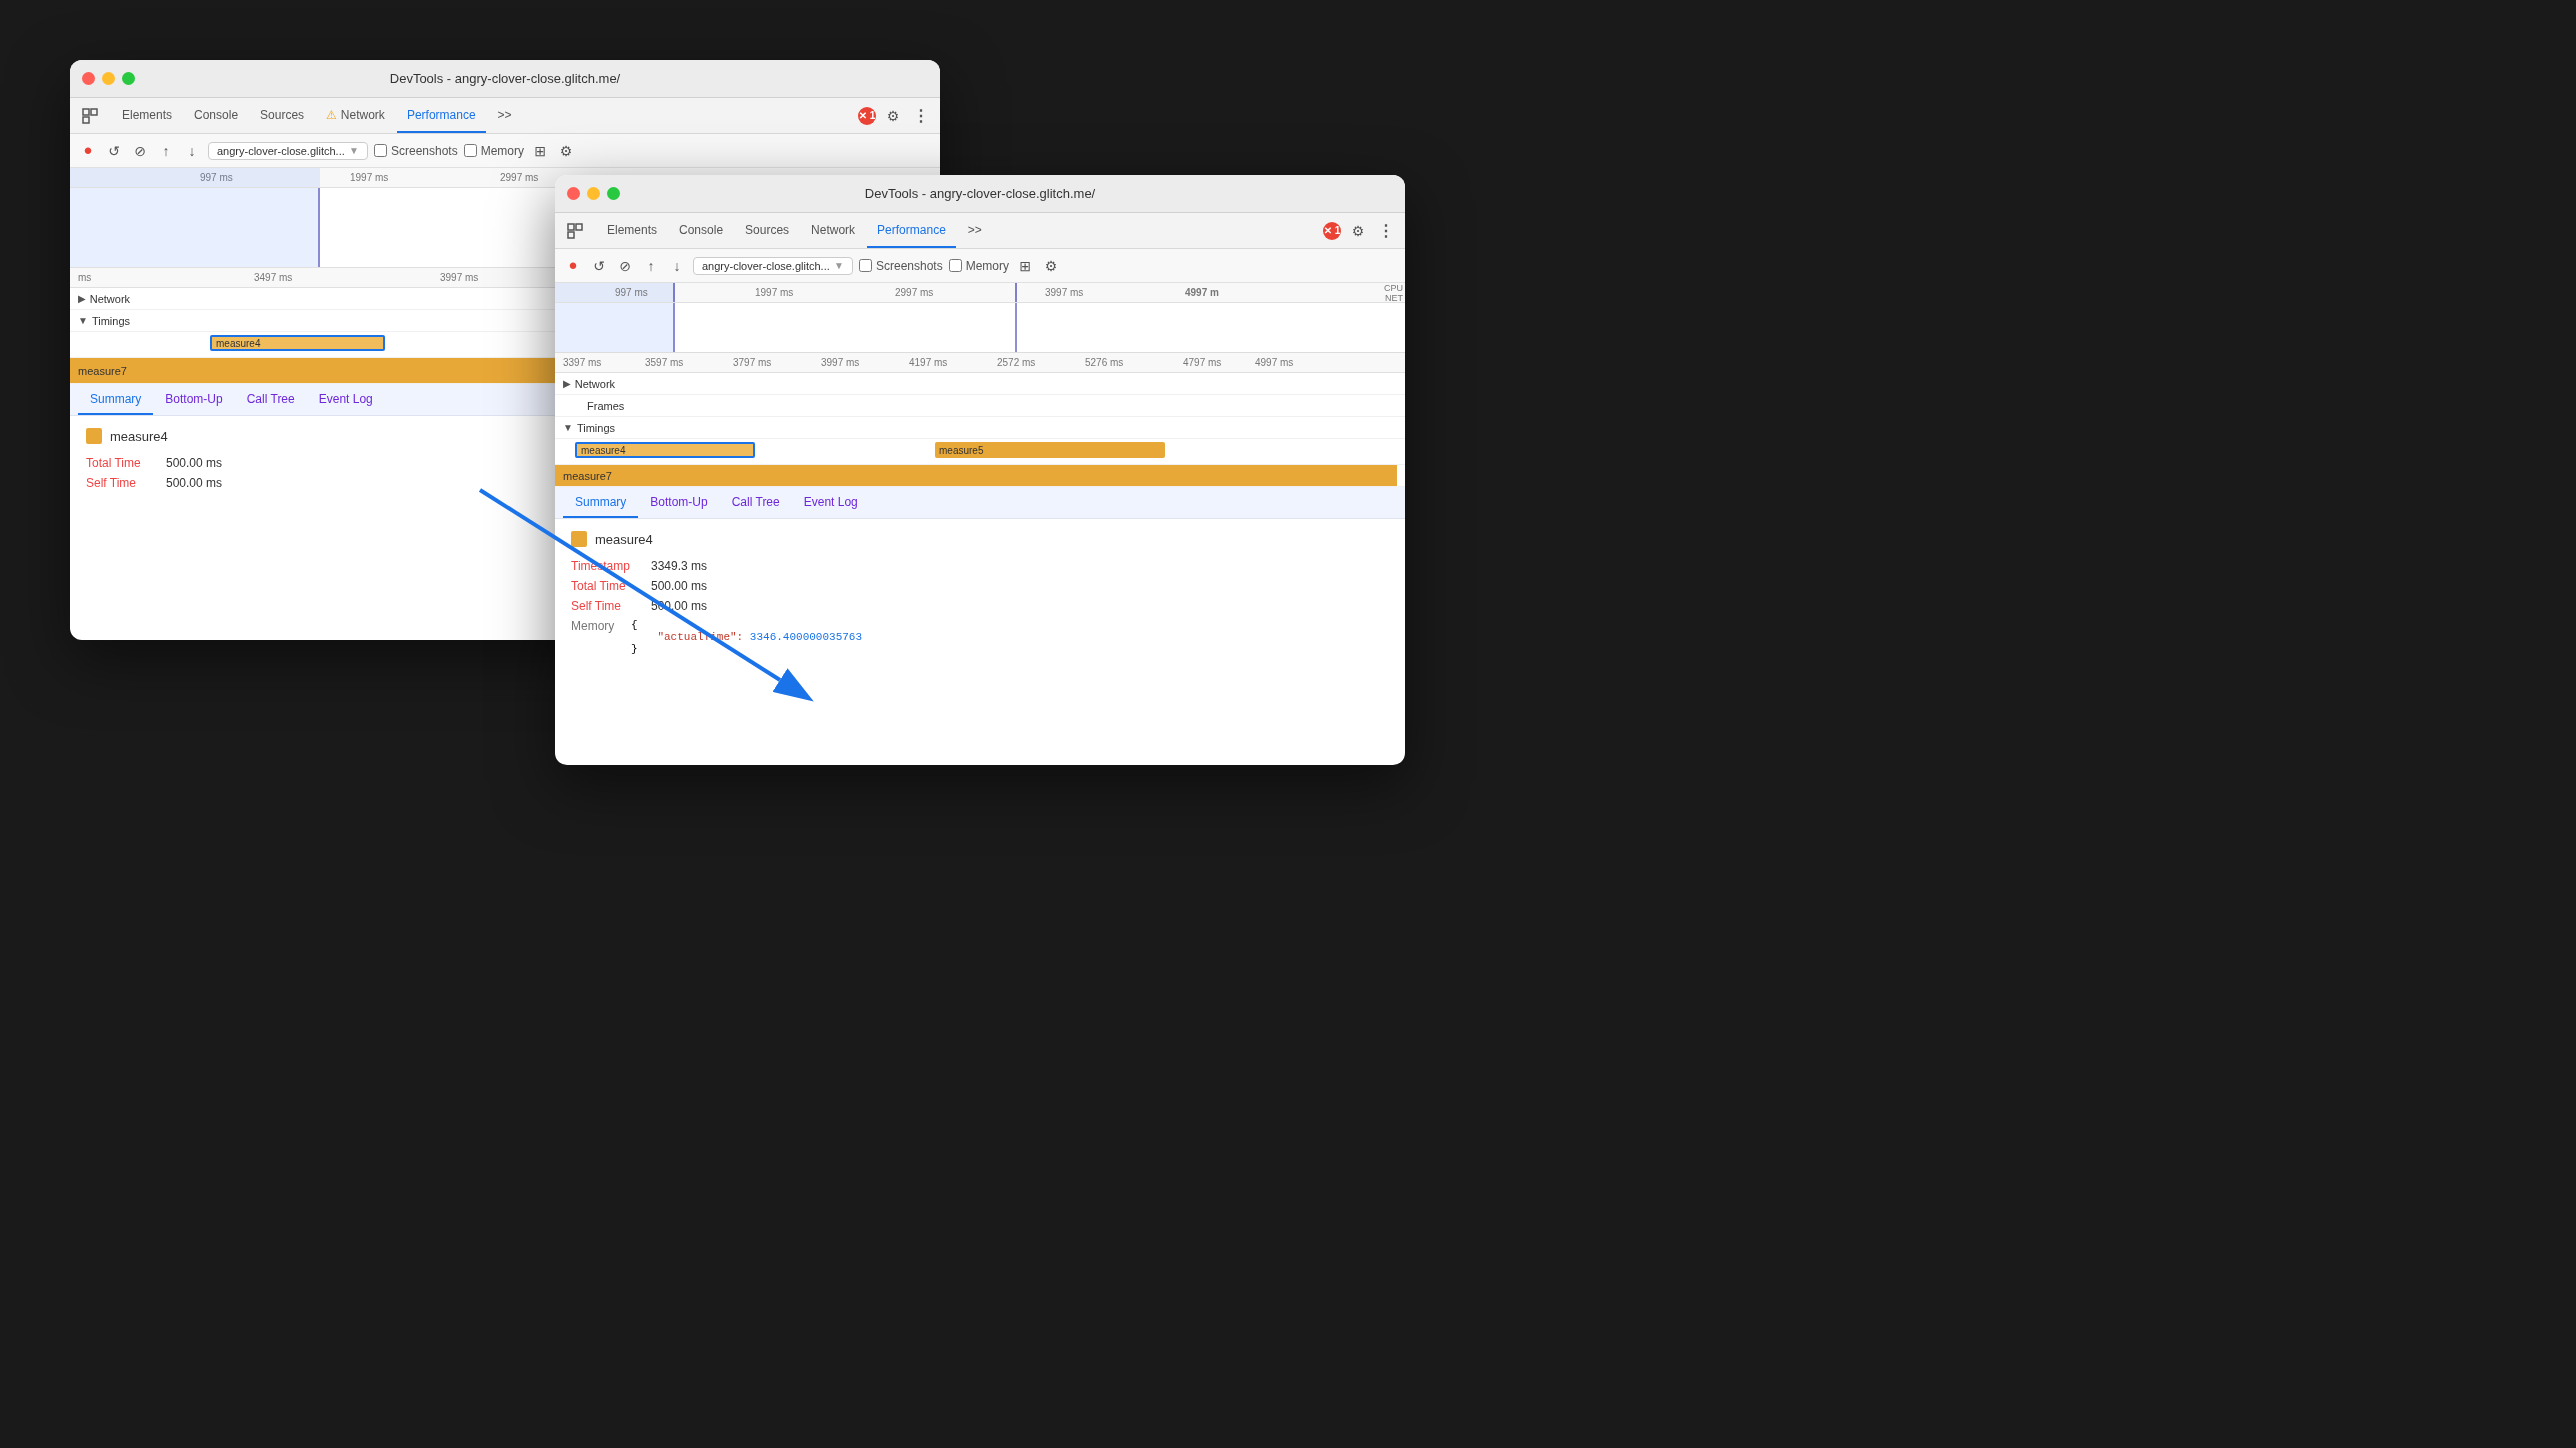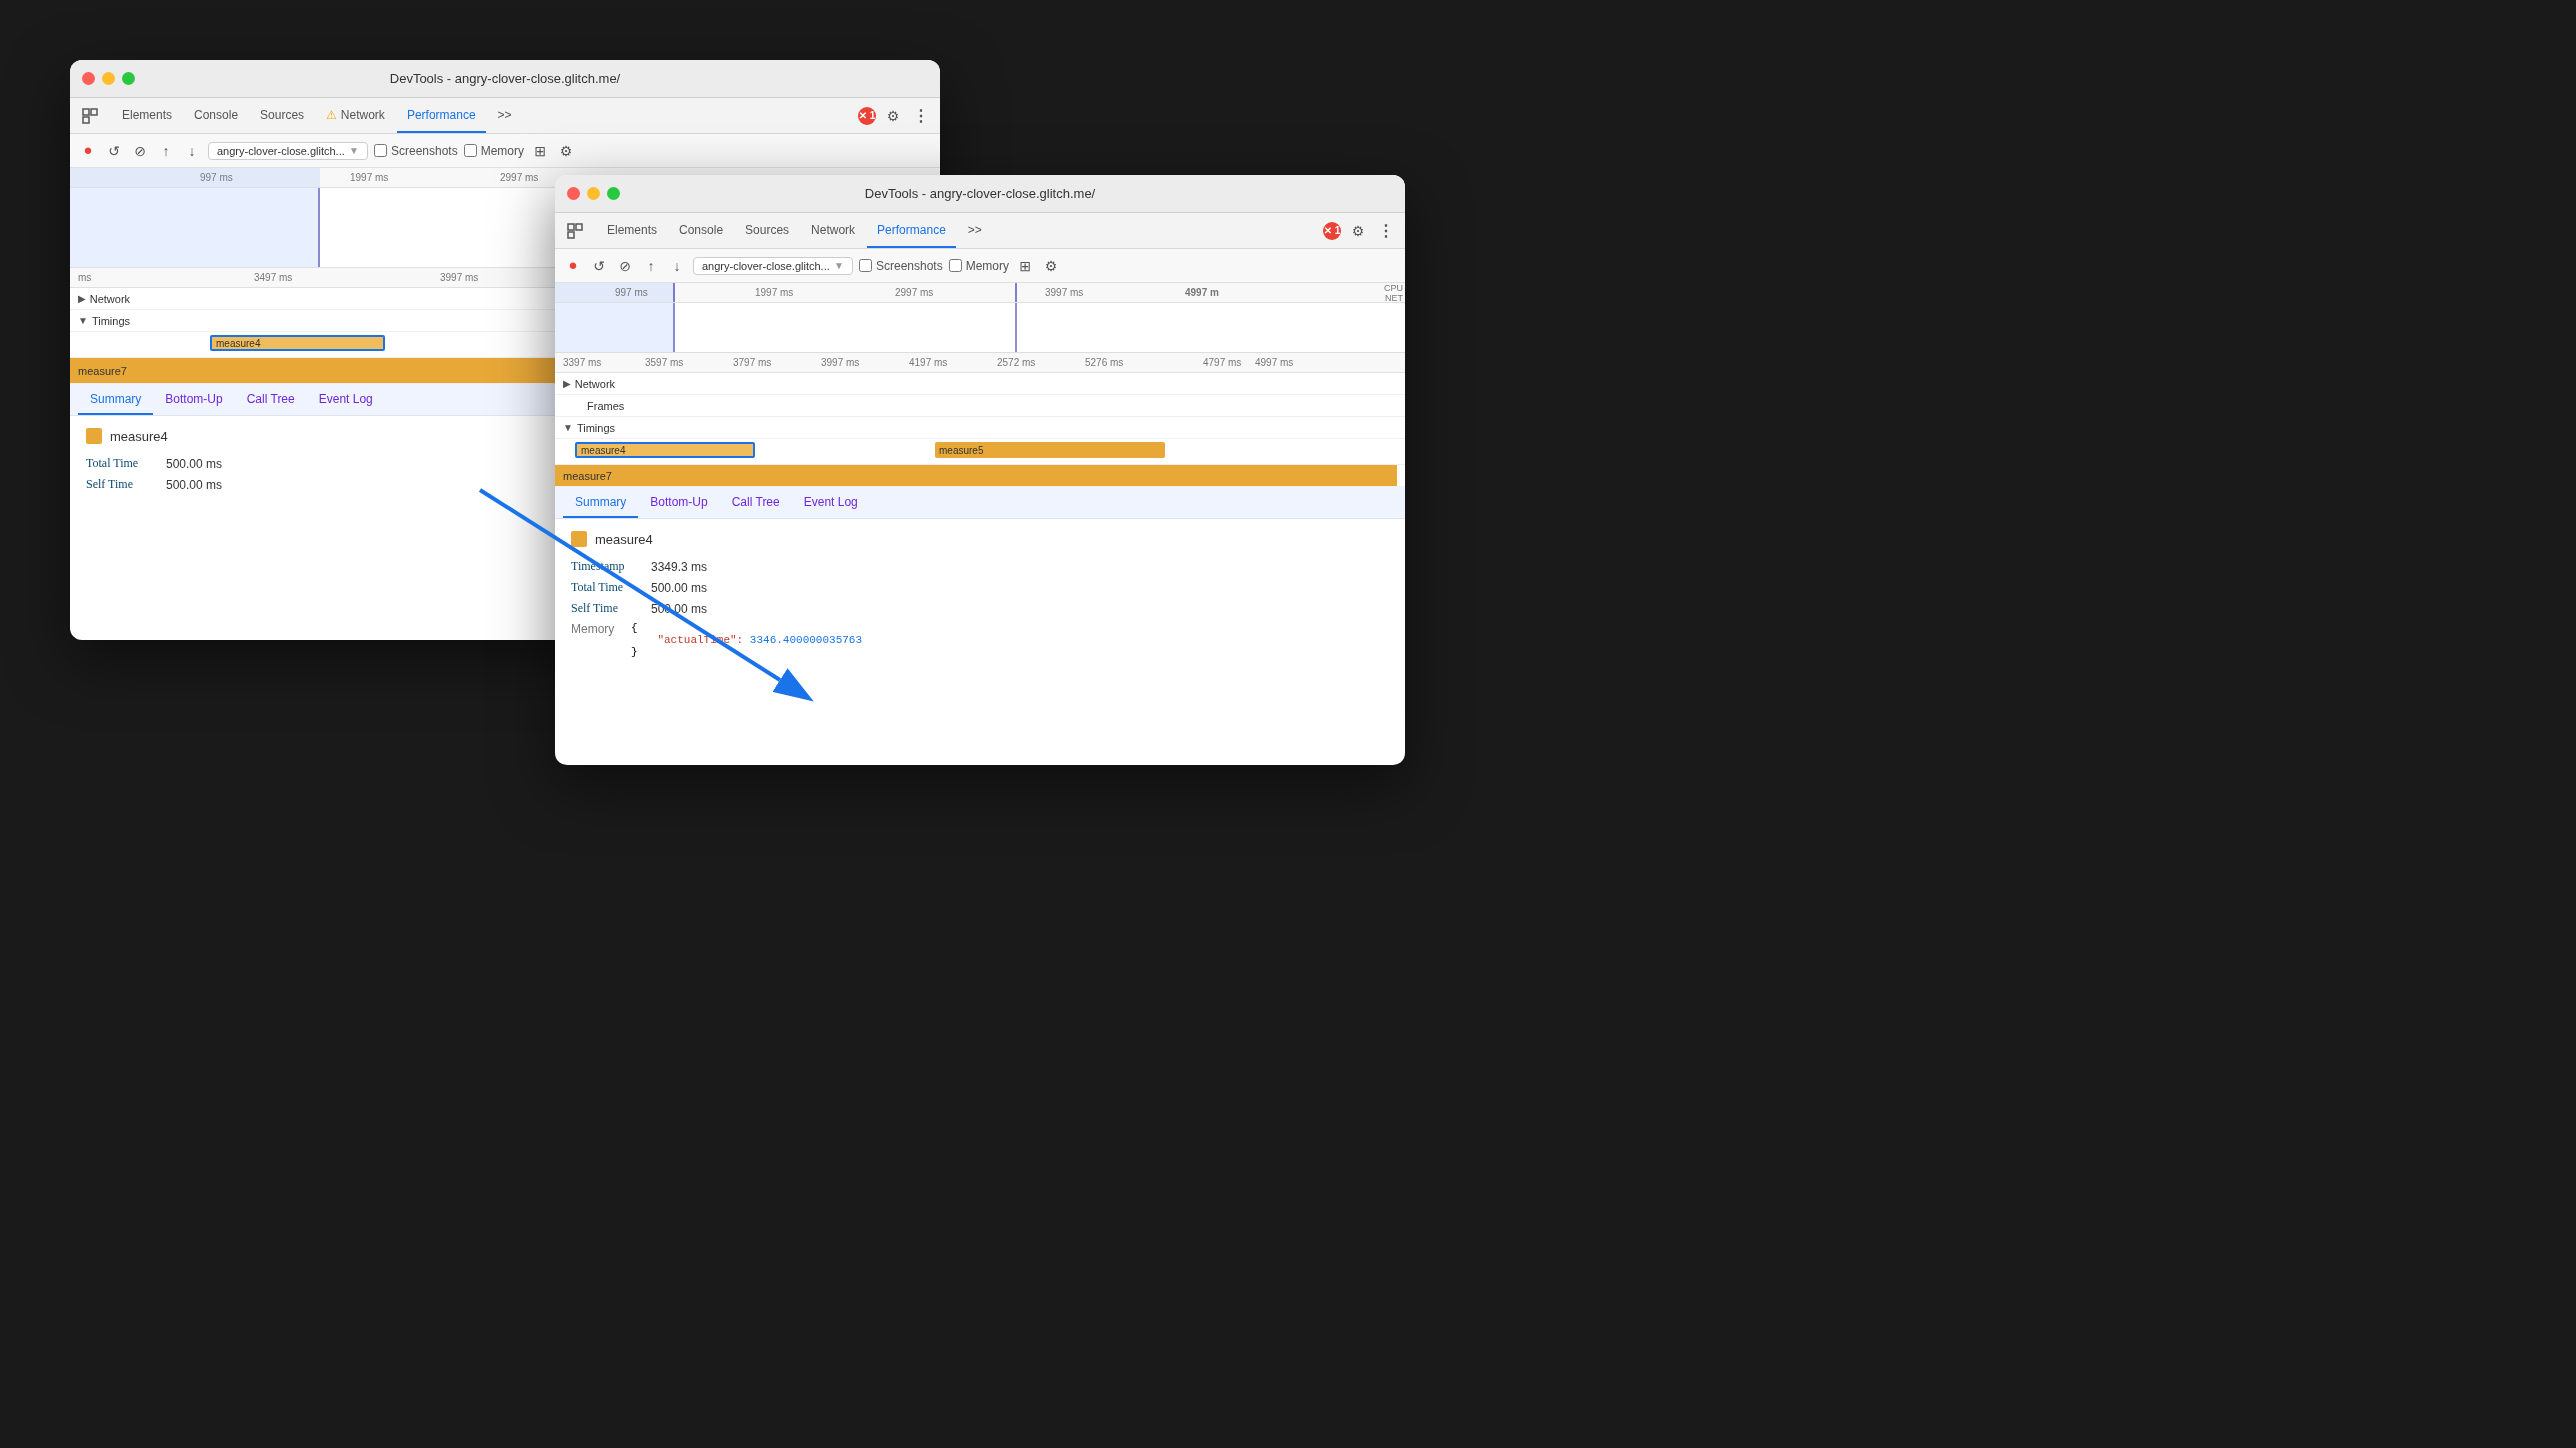--- a/index.html
+++ b/index.html
@@ -280,24 +280,23 @@
     }
 
     .summary-row {
       display: flex;
       align-items: center;
       margin-bottom: 6px;
       font-size: 12px;
     }
 
     .summary-label {
-      color: #0c4a6e;
+      color: #ef4444;
       width: 80px;
       flex-shrink: 0;
-      font-family: Liberation Serif, serif;
     }
 
     .summary-value {
       color: #333;
     }
 
     
     .details-row {
       display: flex;
       font-size: 12px;
@@ -619,21 +618,21 @@
   </div>
 
   <div class="timeline-ruler" style="position:relative;height:20px;">
     <span style="position:absolute;left:8px;font-size:10px;color:#777;">3397 ms</span>
     <span style="position:absolute;left:90px;font-size:10px;color:#777;">3597 ms</span>
     <span style="position:absolute;left:178px;font-size:10px;color:#777;">3797 ms</span>
     <span style="position:absolute;left:266px;font-size:10px;color:#777;">3997 ms</span>
     <span style="position:absolute;left:354px;font-size:10px;color:#777;">4197 ms</span>
     <span style="position:absolute;left:442px;font-size:10px;color:#777;">2572 ms</span>
     <span style="position:absolute;left:530px;font-size:10px;color:#777;">5276 ms</span>
-    <span style="position:absolute;left:648px;font-size:10px;color:#777;">4797 ms</span>
+    <span style="position:absolute;left:628px;font-size:10px;color:#777;">4797 ms</span>
     <span style="position:absolute;left:700px;font-size:10px;color:#777;">4997 ms</span>
   </div>
 
   <div style="position:relative;">
 
     <div class="scrollbar-track">
       <div class="scrollbar-thumb" style="top:30%;height:40%;"></div>
     </div>
 
     <div class="track-row">

